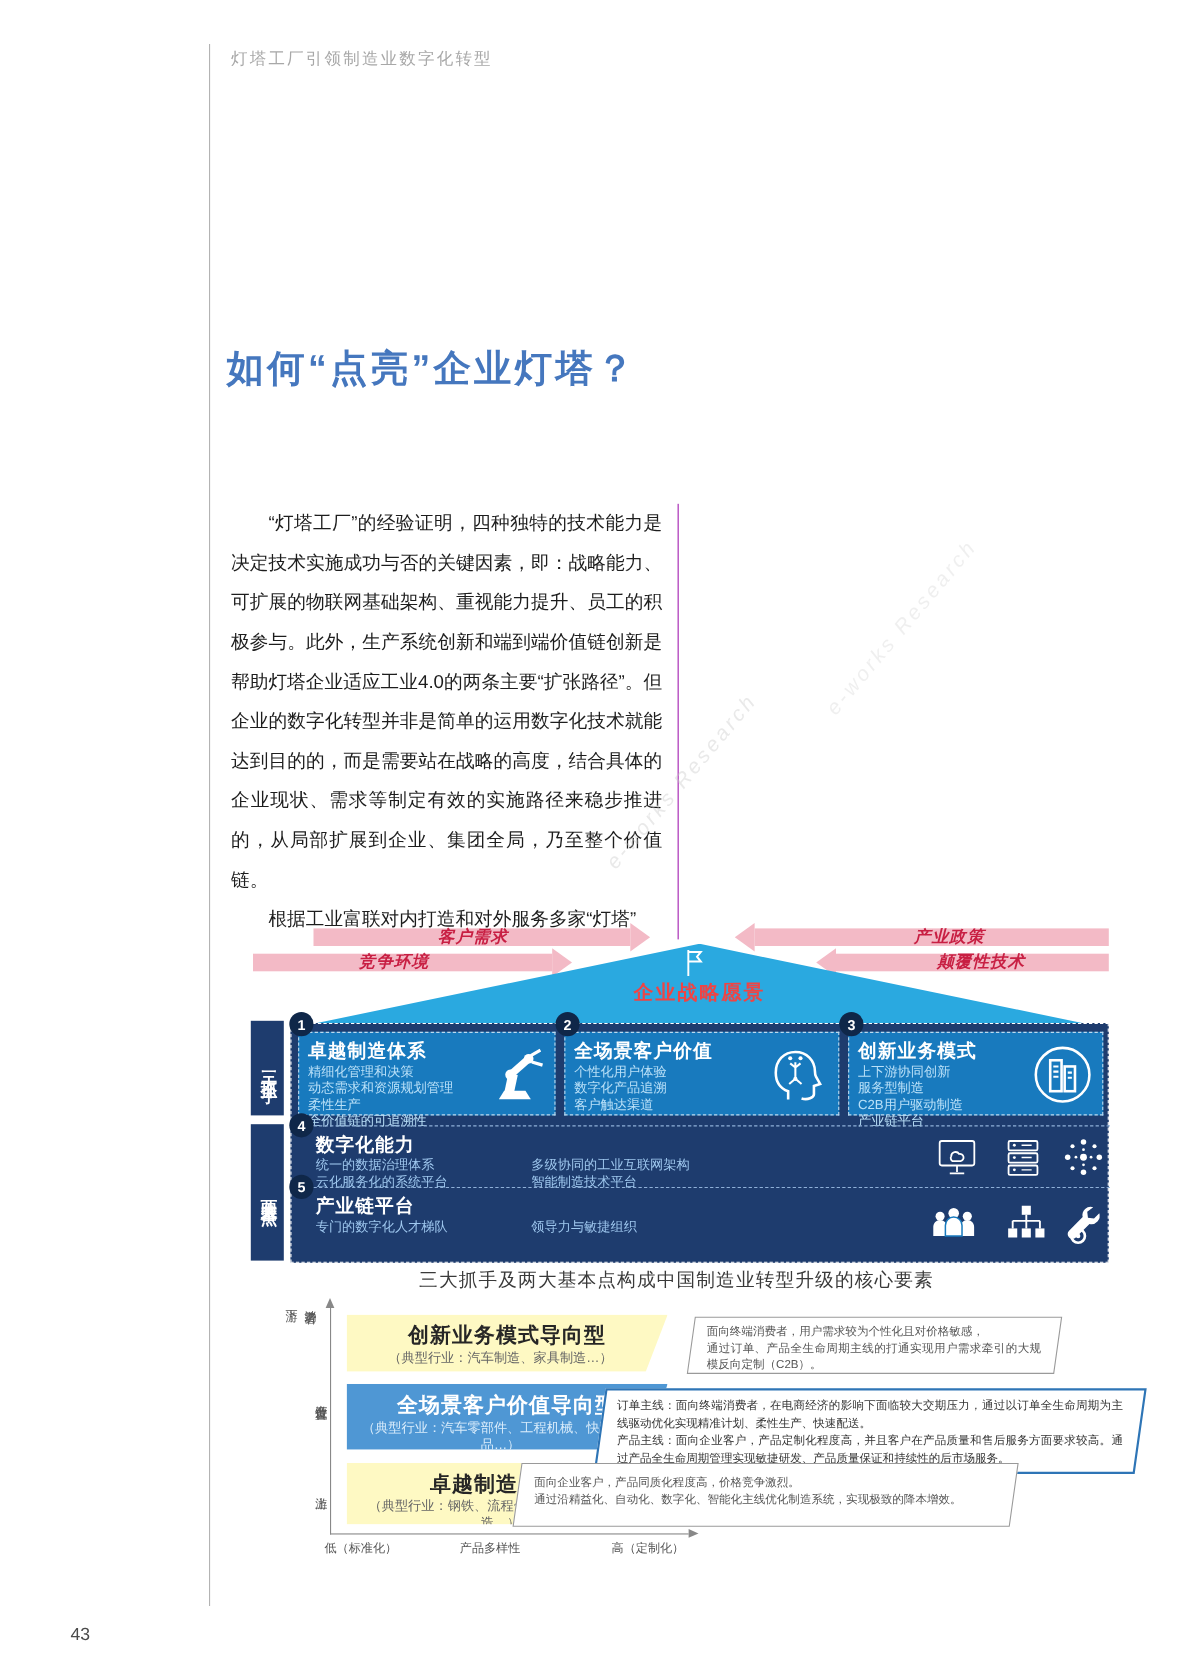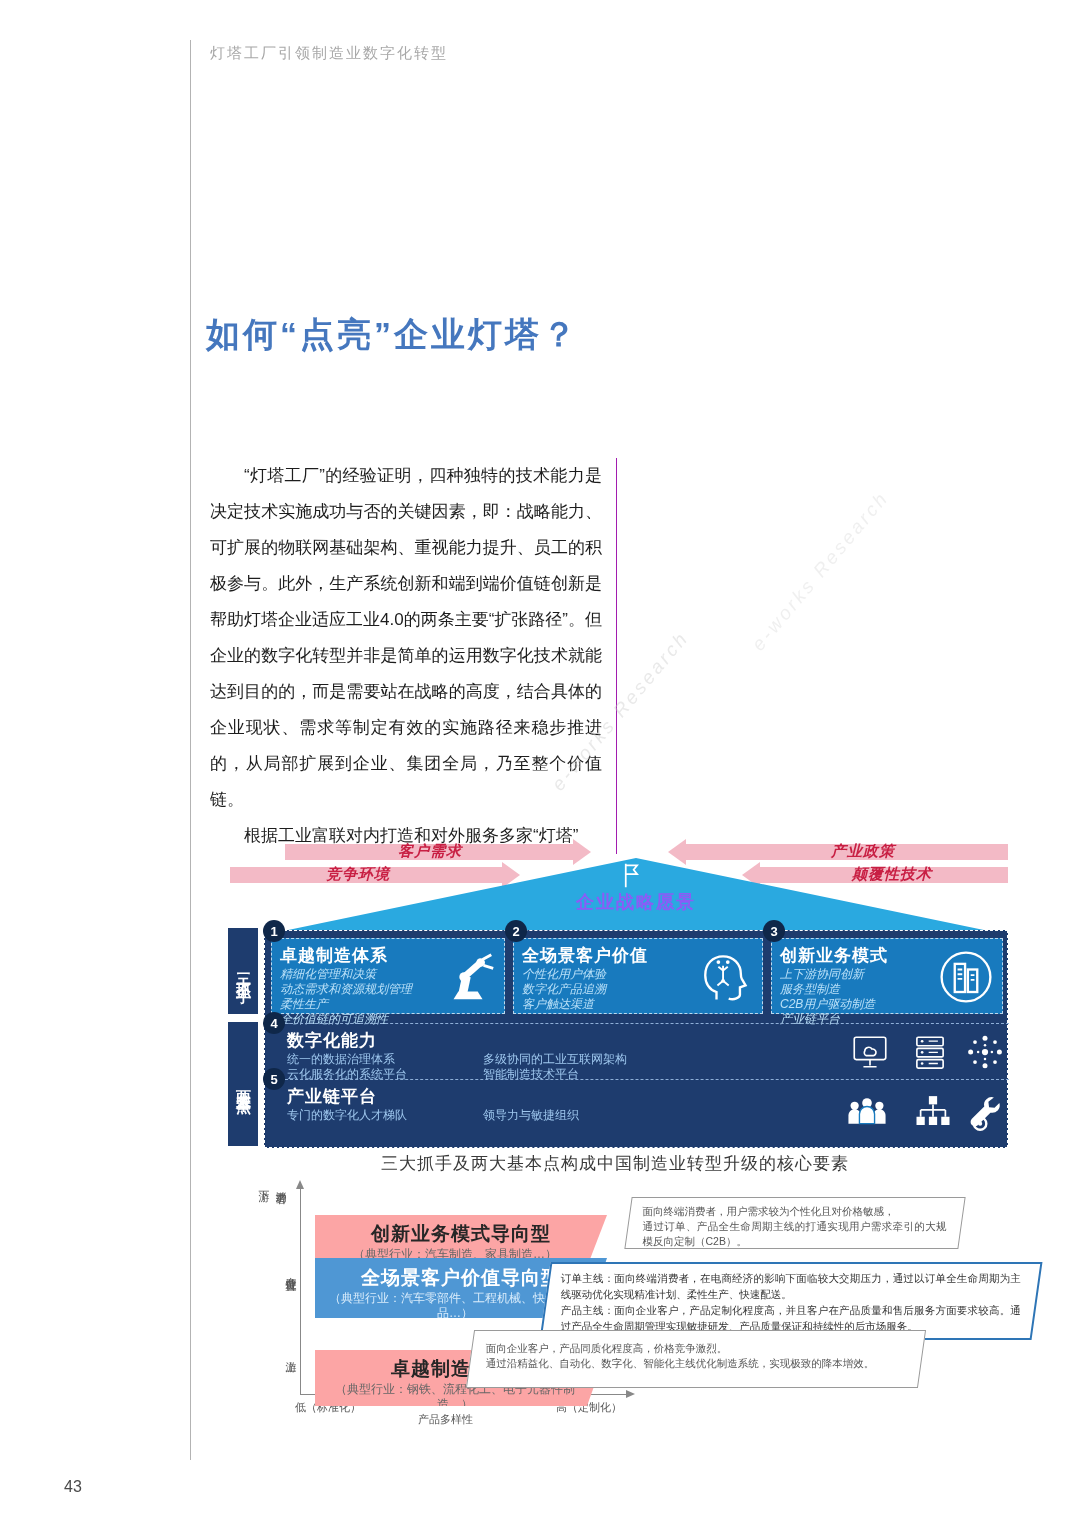--- a/index.html
+++ b/index.html
@@ -21,30 +21,30 @@
   .harrow{position:absolute;height:16px;background:#f3bac6;}
   .harrow.r::after{content:"";position:absolute;left:100%;top:50%;transform:translateY(-50%);
       border-left:18px solid #f3bac6;border-top:13px solid transparent;border-bottom:13px solid transparent;}
   .harrow.l::before{content:"";position:absolute;right:100%;top:50%;transform:translateY(-50%);
       border-right:18px solid #f3bac6;border-top:13px solid transparent;border-bottom:13px solid transparent;}
   .drv{position:absolute;font-size:15px;font-weight:bold;font-style:italic;color:#c81f43;letter-spacing:1px;}
   .roof{position:absolute;left:264px;top:20px;width:744px;height:77px;background:#2aa9e0;
         clip-path:polygon(50% 0,0 100%,100% 100%);}
   .flag{position:absolute;left:620px;top:23px;width:22px;height:28px;}
   .vision{position:absolute;left:536px;top:52px;width:200px;text-align:center;font-size:18px;
-          font-weight:bold;color:#8b5cf6;letter-spacing:2px;}
+          font-weight:bold;color:#ef4444;letter-spacing:2px;}
   .sidelabel{position:absolute;left:228px;width:30px;background:#1e3c6e;color:#fff;font-size:15px;
           font-weight:bold;writing-mode:vertical-rl;text-orientation:upright;letter-spacing:5px;
           display:flex;align-items:center;justify-content:center;}
   .f1main{position:absolute;left:264px;top:92px;width:744px;height:218px;background:#1e3c6e;
           border:1px dashed #fff;box-sizing:border-box;}
   .pbox{position:absolute;top:7px;height:76px;background:#187abe;border:1px dashed #bcd9ef;
         box-sizing:border-box;padding:5px 8px;}
   .pbox .ptitle{font-size:17px;font-weight:bold;color:#fff;letter-spacing:1px;}
-  .pbox .pitem{font-size:12px;line-height:15px;color:#b9e0f8;font-style:italic;}
+  .pbox .pitem{font-size:12px;line-height:15px;color:#b9e0f8;}
   .picon{position:absolute;top:8px;}
   .numc{position:absolute;width:22px;height:22px;border-radius:50%;background:#0f2749;color:#fff;
         font-size:13px;font-weight:bold;display:flex;align-items:center;justify-content:center;z-index:3;}
   .frow{position:absolute;left:0;width:744px;border-top:1px dashed #8fb0d8;box-sizing:border-box;}
   .ftitle{position:absolute;left:22px;top:5px;font-size:17px;font-weight:bold;color:#fff;letter-spacing:1px;}
   .fcol{position:absolute;top:28px;font-size:12px;line-height:15px;color:#9fc8ef;}
   .ficon{position:absolute;}
   .caption{position:absolute;left:190px;width:850px;text-align:center;font-size:17px;color:#3a3a3a;
            letter-spacing:1px;}
   
@@ -57,21 +57,21 @@
        border-top:4px solid transparent;border-bottom:4px solid transparent;}
   .axlab{position:absolute;font-size:11px;color:#555;}
   .vaxlab{position:absolute;font-size:11px;color:#555;writing-mode:vertical-rl;text-orientation:upright;
           letter-spacing:1px;}
   .ytop{position:absolute;left:256px;top:2px;display:flex;gap:2px;}
   .ytop span{font-size:11px;color:#555;writing-mode:vertical-rl;text-orientation:upright;letter-spacing:1px;}
   .band{position:absolute;left:315px;width:292px;text-align:center;
         clip-path:polygon(0 0,100% 0,calc(100% - 20px) 100%,0 100%);}
   .band .btitle{font-size:19px;font-weight:bold;letter-spacing:1px;}
   .band .bsub{font-size:12px;line-height:15px;padding:0 26px 0 14px;}
-  .band.gray{background:#fca5a5;margin-top:20px;}
+  .band.gray{background:#fef9c3;}
   .band.gray .btitle{color:#262626;}
   .band.gray .bsub{color:#666;}
   .band.blue{background:#4f97d4;}
   .band.blue .btitle{color:#fff;}
   .band.blue .bsub{color:#d9ecfb;}
   .callout{position:absolute;background:#fff;transform:skewX(-8deg);box-sizing:border-box;}
   .callout .unskew{transform:skewX(8deg);padding:6px 14px;}
   .callout .cline{font-size:10.5px;line-height:15px;color:#555;text-align:justify;}
   .callout.gray{border:1px solid #9a9a9a;}
   .callout.blue{border:2px solid #2e75b6;}
@@ -249,21 +249,21 @@
     <div class="xaxis"></div>
 
     <div class="ytop">
       <span>下游</span>
       <span>消费者</span>
     </div>
     <div class="vaxlab" style="left:283px;top:88px;">产业链位置</div>
     <div class="vaxlab" style="left:283px;top:172px;">上游</div>
 
     <div class="axlab" style="left:295px;top:220px;">低（标准化）</div>
-    <div class="axlab" style="left:418px;top:232px;text-align:right;">产品多样性</div>
+    <div class="axlab" style="left:418px;top:220px;text-align:right;">产品多样性</div>
     <div class="axlab" style="left:556px;top:220px;">高（定制化）</div>
 
     <div class="band gray" style="top:15px;height:52px;padding-top:6px;box-sizing:border-box;">
       <div class="btitle">创新业务模式导向型</div>
       <div class="bsub">（典型行业：汽车制造、家具制造…）</div>
     </div>
     <div class="band blue" style="top:78px;height:60px;padding-top:7px;box-sizing:border-box;">
       <div class="btitle">全场景客户价值导向型</div>
       <div class="bsub">（典型行业：汽车零部件、工程机械、快速消费品…）</div>
     </div>

